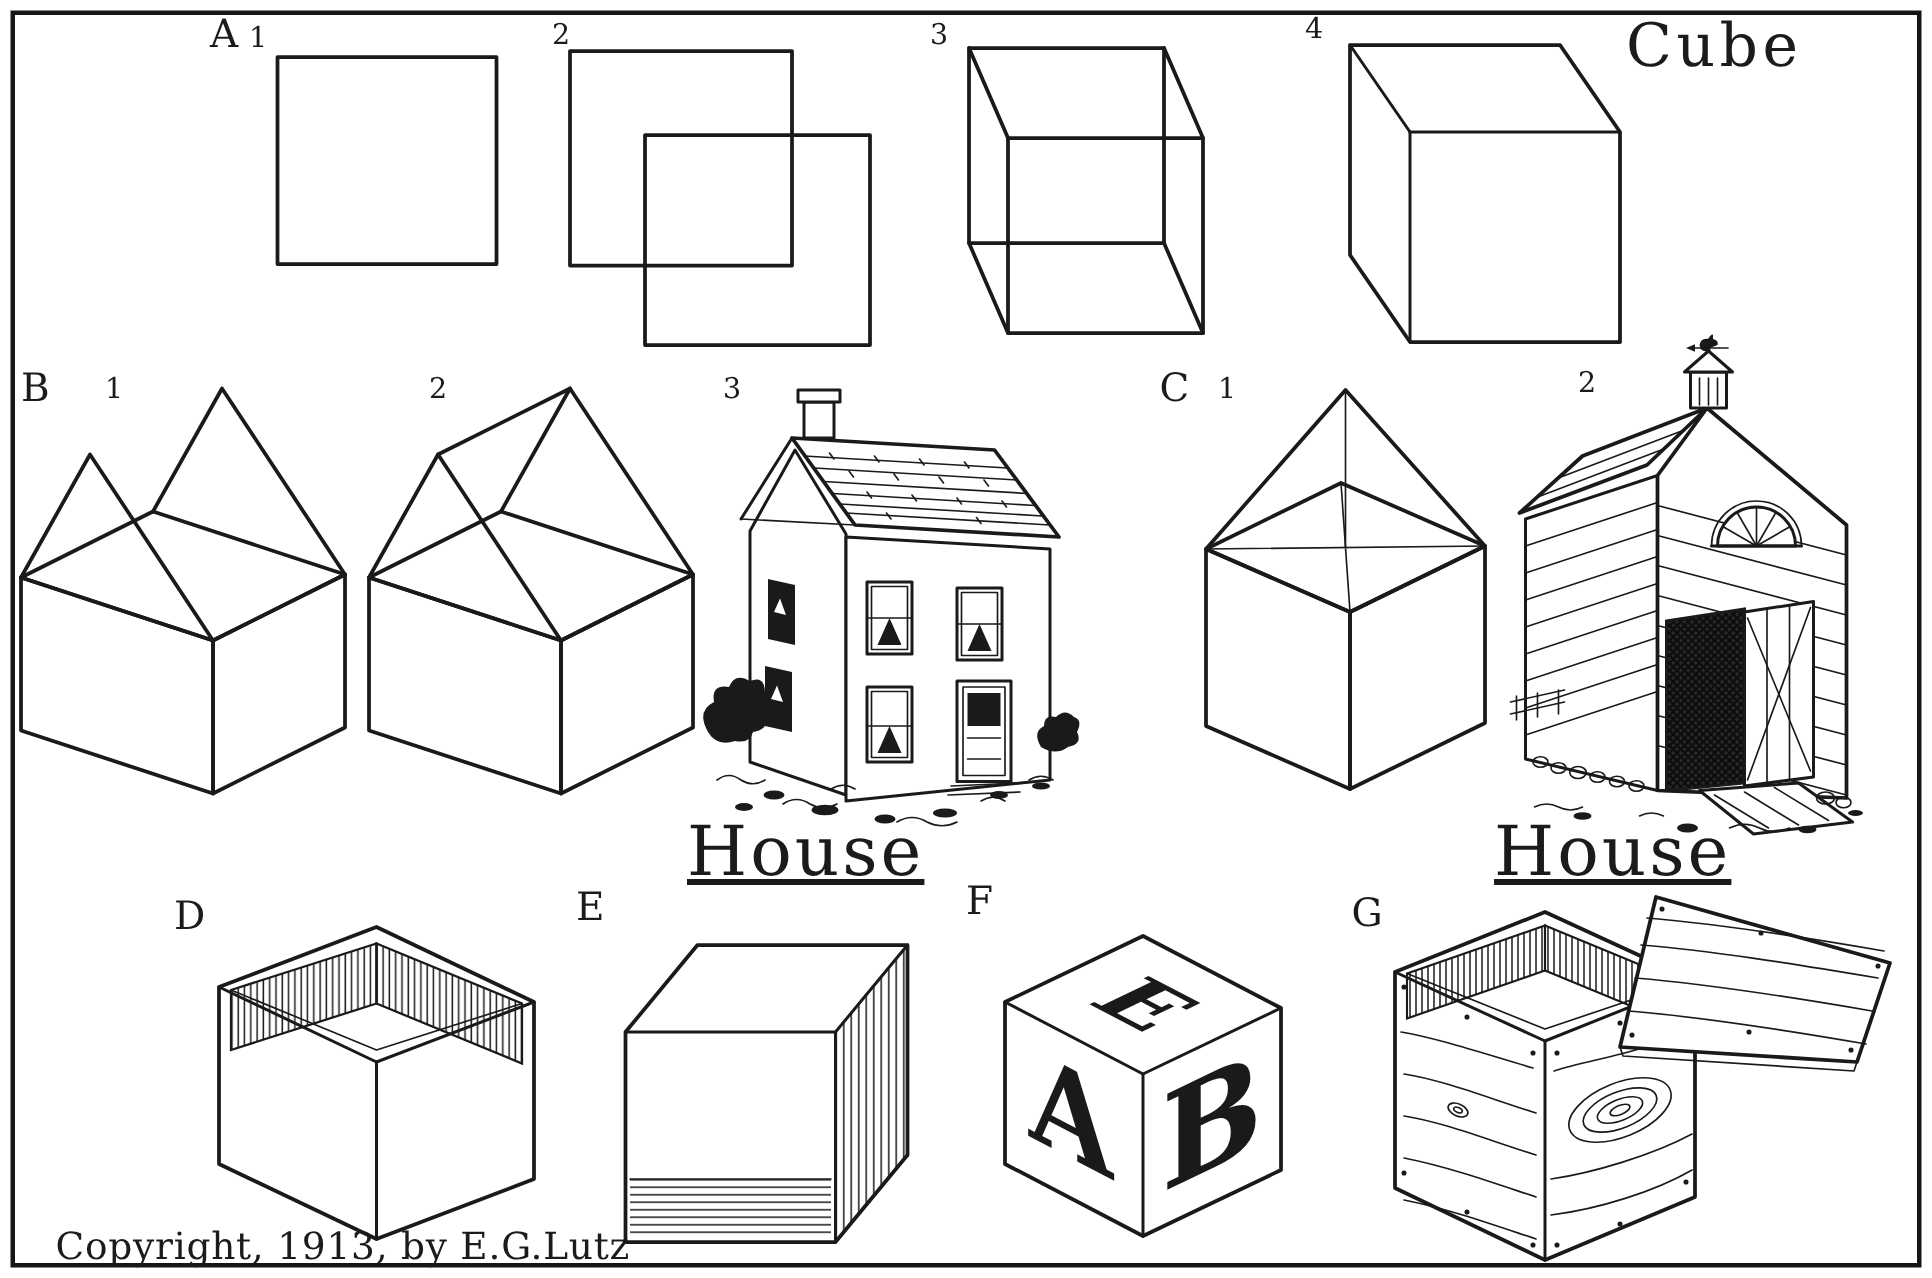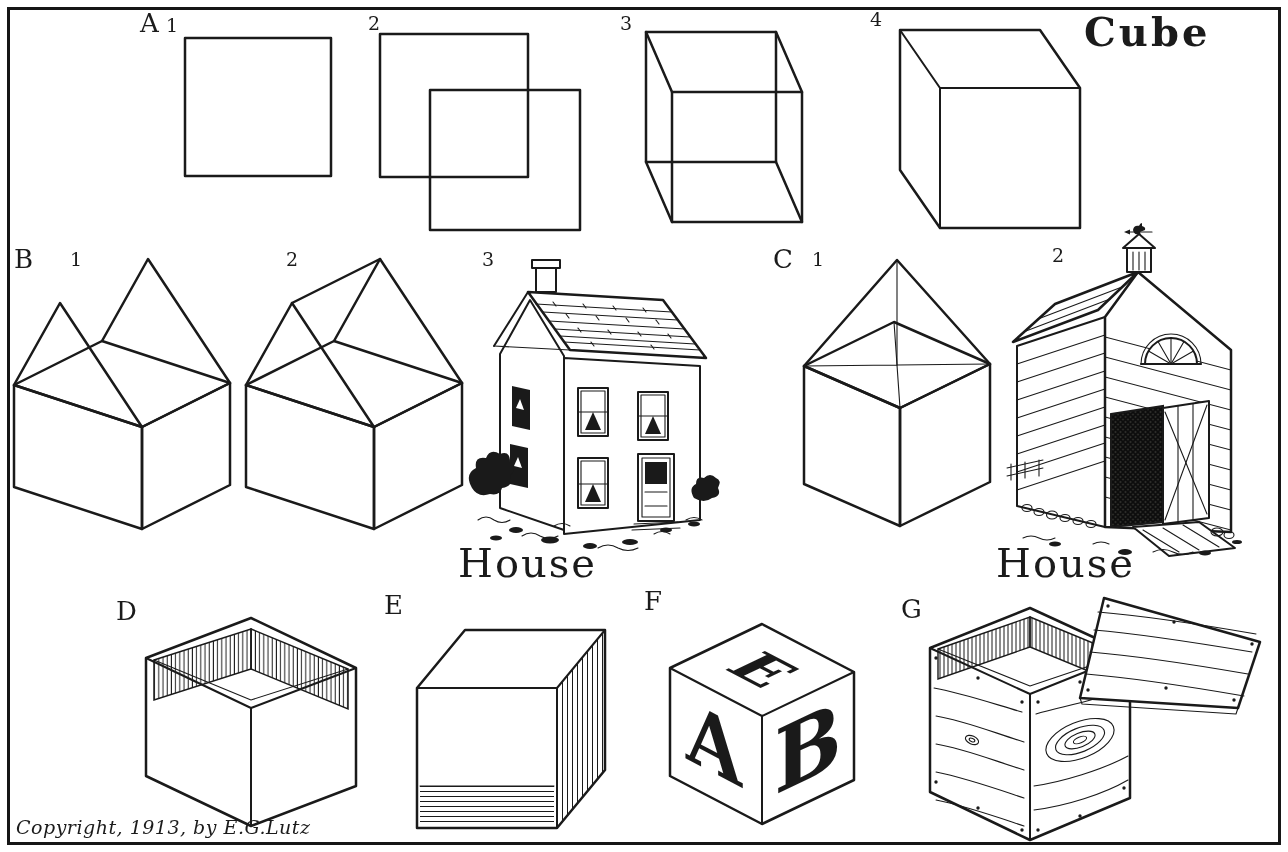--- a/index.html
+++ b/index.html
@@ -2,23 +2,23 @@
 <html><head>
 <meta charset="utf-8">
 <style>
   html,body{margin:0;padding:0;}
   body{width:1288px;height:852px;background:#ffffff;position:relative;
        font-family:"DejaVu Serif","Liberation Serif",serif;color:#191919;overflow:hidden;}
   .plate-border{position:absolute;left:7px;top:7px;right:7px;bottom:7px;border:3px solid #161616;z-index:1;}
   .lbl{position:absolute;z-index:5;color:#1b1b1b;white-space:nowrap;}
   .sec{font-size:26px;}
   .num{font-size:19px;}
-  .title{font-size:40px;letter-spacing:3px;font-weight:bold;}
-  .caption{font-size:40px;letter-spacing:2px;}
-  .copyright{font-size:19px;font-style:italic;letter-spacing:0.5px;}
+  .title{font-size:40px;letter-spacing:3px;}
+  .caption{font-size:46px;letter-spacing:2px;text-decoration:underline;}
+  .copyright{font-size:25px;letter-spacing:0.5px;margin-left:21px;}
   .fig{position:absolute;z-index:2;}
   .fig svg{display:block;overflow:visible;}
   .ln{stroke:#1a1a1a;fill:none;stroke-linejoin:round;stroke-linecap:round;}
   .o{stroke-width:2.5;}
   .m{stroke-width:2;}
   .t{stroke-width:1.1;}
   .fw{fill:#ffffff;}
   .fk{fill:#1a1a1a;stroke:none;}
 </style>
 </head>

